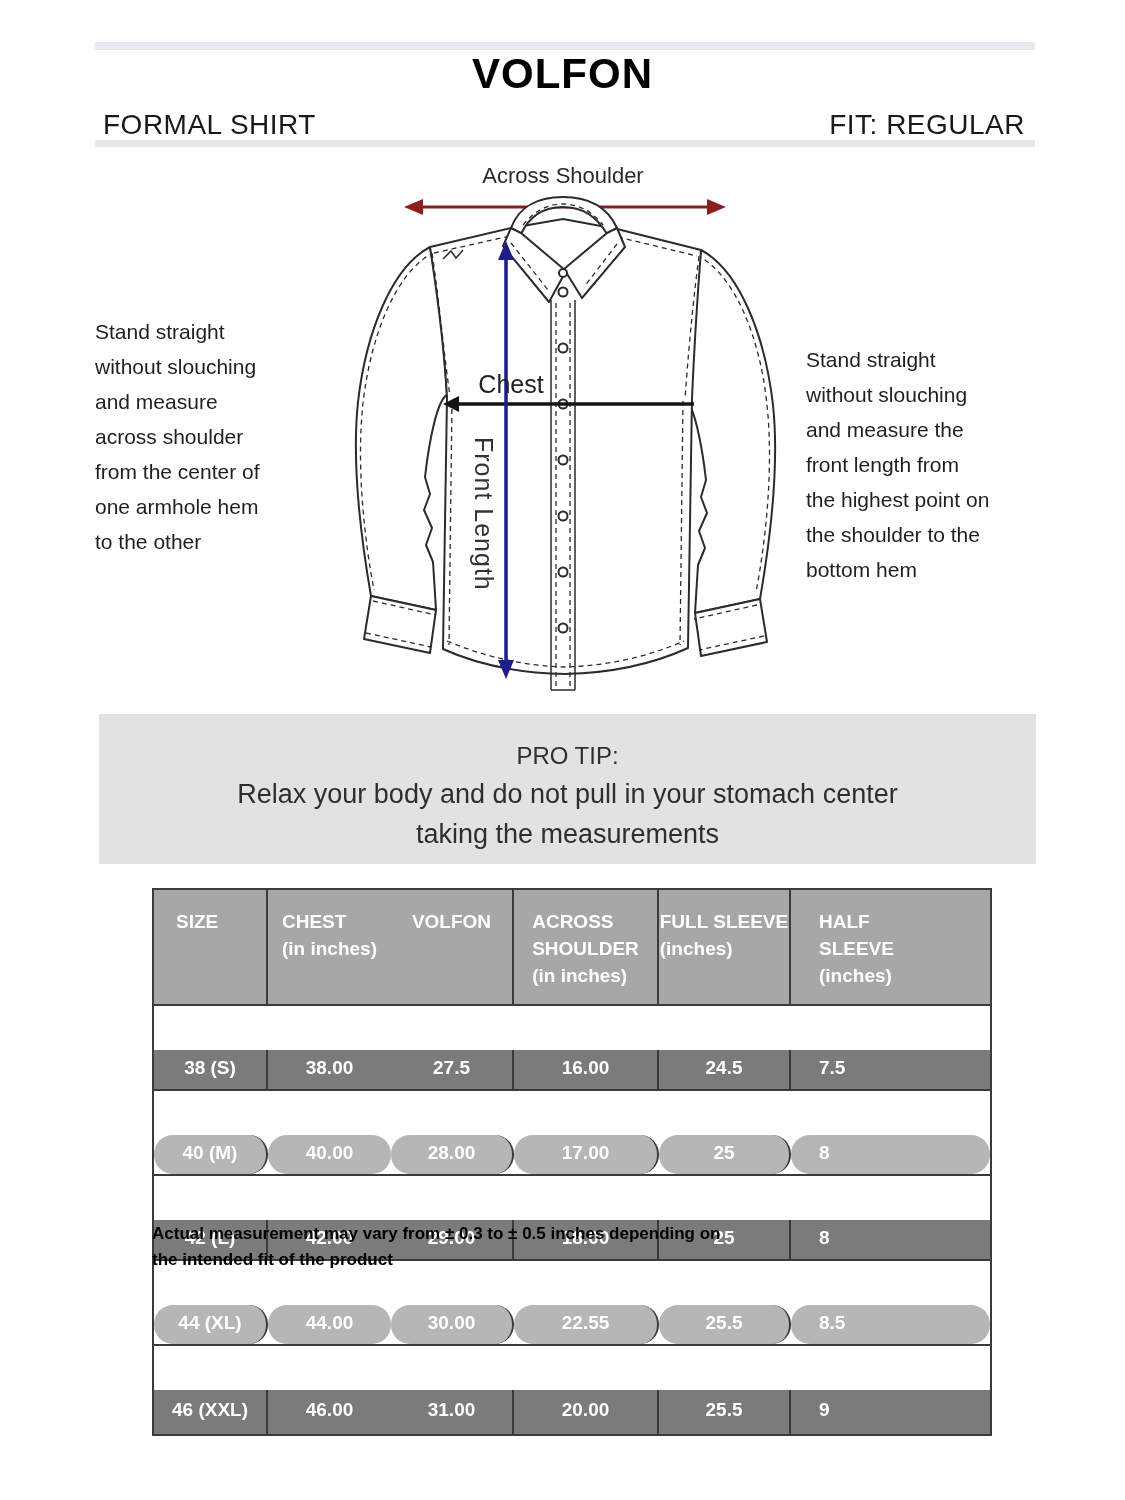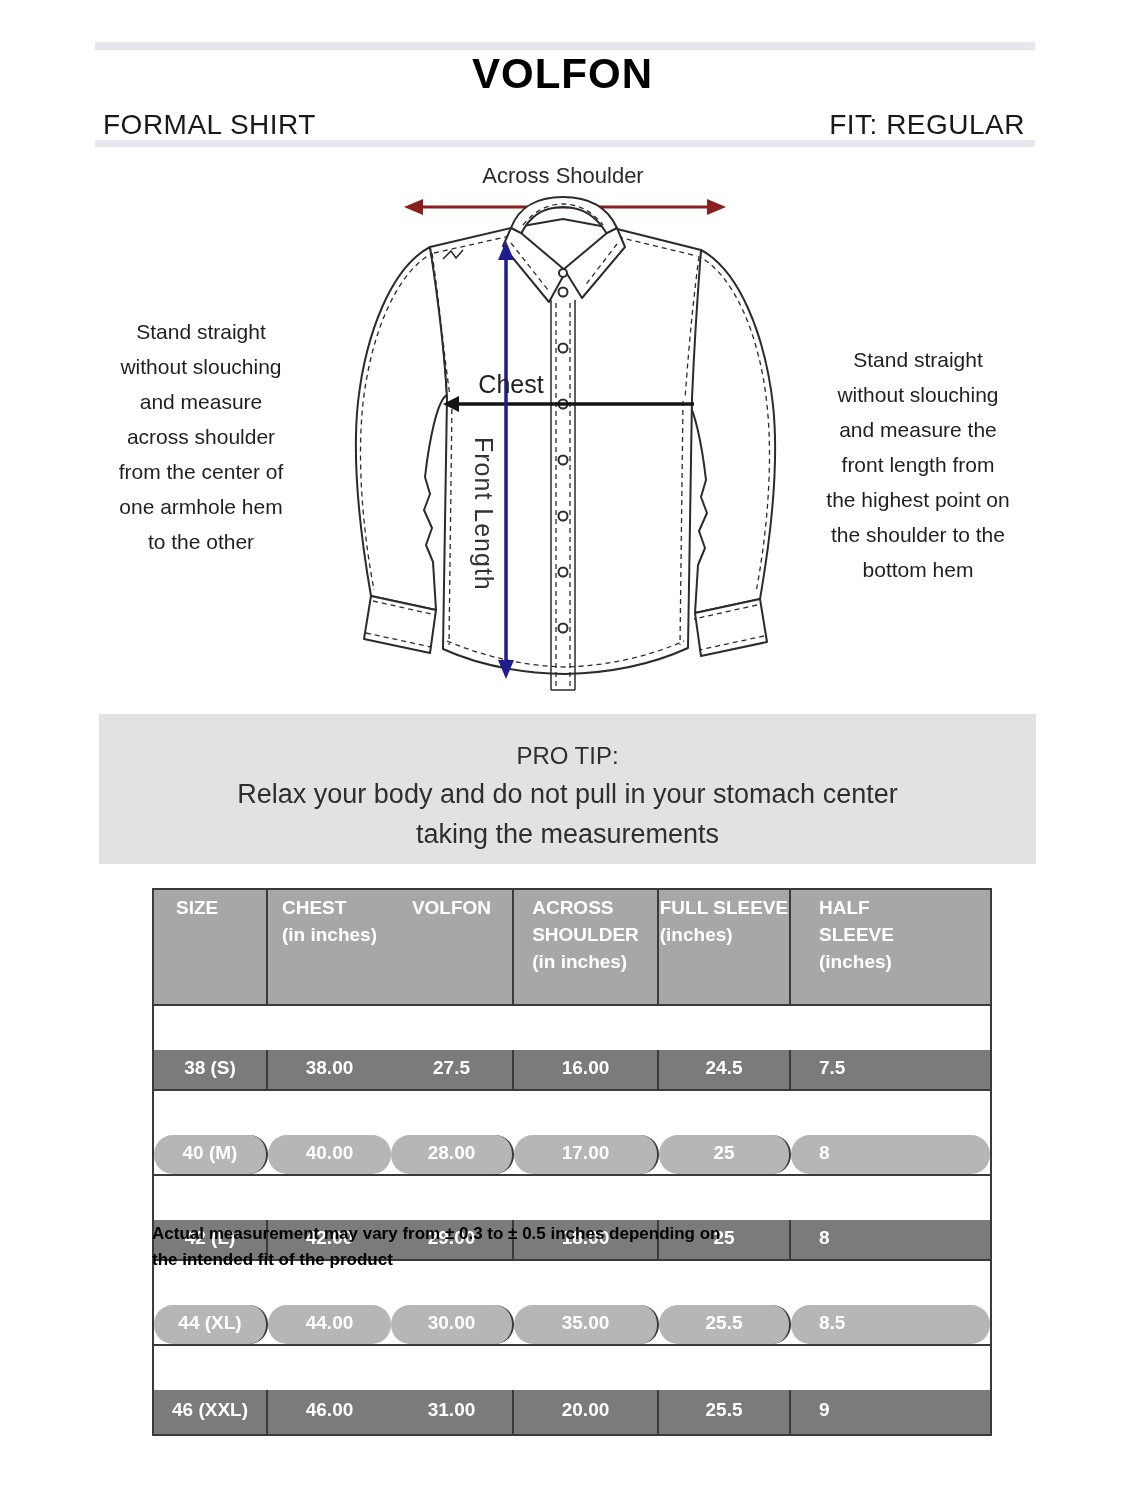--- a/index.html
+++ b/index.html
@@ -5,41 +5,41 @@
   html,body{margin:0;padding:0;background:#fff;}
   .page{position:relative;width:1125px;height:1500px;background:#fff;overflow:hidden;
         font-family:"Liberation Sans", sans-serif;color:#1a1a1a;}
   .abs{position:absolute;}
 
   .rule{background:var(--rule-bar,#e7e7f0);}
   .brand{left:0;right:0;top:50px;text-align:center;font-size:42px;font-weight:700;
          letter-spacing:1px;color:#000;}
   .subhead{font-size:28px;font-weight:400;color:#191919;letter-spacing:.5px;}
 
-  .instruction{font-size:21px;line-height:35px;text-align:center;white-space:pre-line;color:#1f1f1f;}
+  .instruction{font-size:21px;line-height:35px;text-align:left;white-space:pre-line;color:#1f1f1f;}
 
   .diagram-label{font-size:22px;color:#2a2a2a;text-align:center;}
   .chest-label{font-size:25px;color:#222;}
   .front-length-label{font-size:25px;color:#333;writing-mode:vertical-rl;letter-spacing:1px;}
 
   .protip{background:var(--pro-tip-bg,#e2e2e2);display:flex;flex-direction:column;
           align-items:center;justify-content:flex-start;text-align:center;color:#2e2e2e;}
   .protip-title{margin-top:28px;font-size:24px;}
   .protip-line{font-size:27px;margin-top:9px;}
 
   .stable{border:2px solid var(--table-border,#3a3a3a);}
   .tgrid{display:grid;grid-template-columns:114px 123px 123px 145px 132px 199px;}
   .tcell{border-right:2px solid var(--table-border,#3a3a3a);color:var(--table-text,#fff);
          font-weight:700;font-size:19px;display:flex;align-items:center;justify-content:center;
          white-space:pre-line;overflow:hidden;}
   .tcell.c1{border-right:none;}
   .tcell.c5{border-right:none;justify-content:flex-start;padding-left:28px;}
   .thead-row{height:114px;border-bottom:2px solid var(--table-border,#3a3a3a);}
   .thead-row .tcell{background:var(--table-header-bg,#a7a7a7);align-items:flex-start;
-                    padding-top:4px;line-height:27px;}
+                    padding-top:18px;line-height:27px;}
   .thead-row .tcell.c0{justify-content:flex-start;padding-left:22px;}
   .trow{height:39px;border-bottom:2px solid var(--table-border,#3a3a3a);margin-top:44px;}
   .trow:last-child{height:44px;border-bottom:none;}
   .trow.dark .tcell{background:var(--table-row-dark,#7b7b7b);}
   .trow.light .tcell{background:var(--table-row-light,#b6b6b6);border-radius:19px;}
   .trow .tcell{padding-bottom:4px;}
 
   .note{font-size:17px;font-weight:700;color:#000;line-height:26px;}
   .note-text{white-space:pre-line;}
 
@@ -178,21 +178,21 @@
           <div class="tcell c1">42.00</div>
           <div class="tcell c2">29.00</div>
           <div class="tcell c3">18.00</div>
           <div class="tcell c4">25</div>
           <div class="tcell c5">8</div>
         </div>
         <div class="tgrid trow light">
           <div class="tcell c0">44 (XL)</div>
           <div class="tcell c1">44.00</div>
           <div class="tcell c2">30.00</div>
-          <div class="tcell c3">35.00</div>
+          <div class="tcell c3">22.55</div>
           <div class="tcell c4">25.5</div>
           <div class="tcell c5">8.5</div>
         </div>
         <div class="tgrid trow dark">
           <div class="tcell c0">46 (XXL)</div>
           <div class="tcell c1">46.00</div>
           <div class="tcell c2">31.00</div>
           <div class="tcell c3">20.00</div>
           <div class="tcell c4">25.5</div>
           <div class="tcell c5">9</div>

